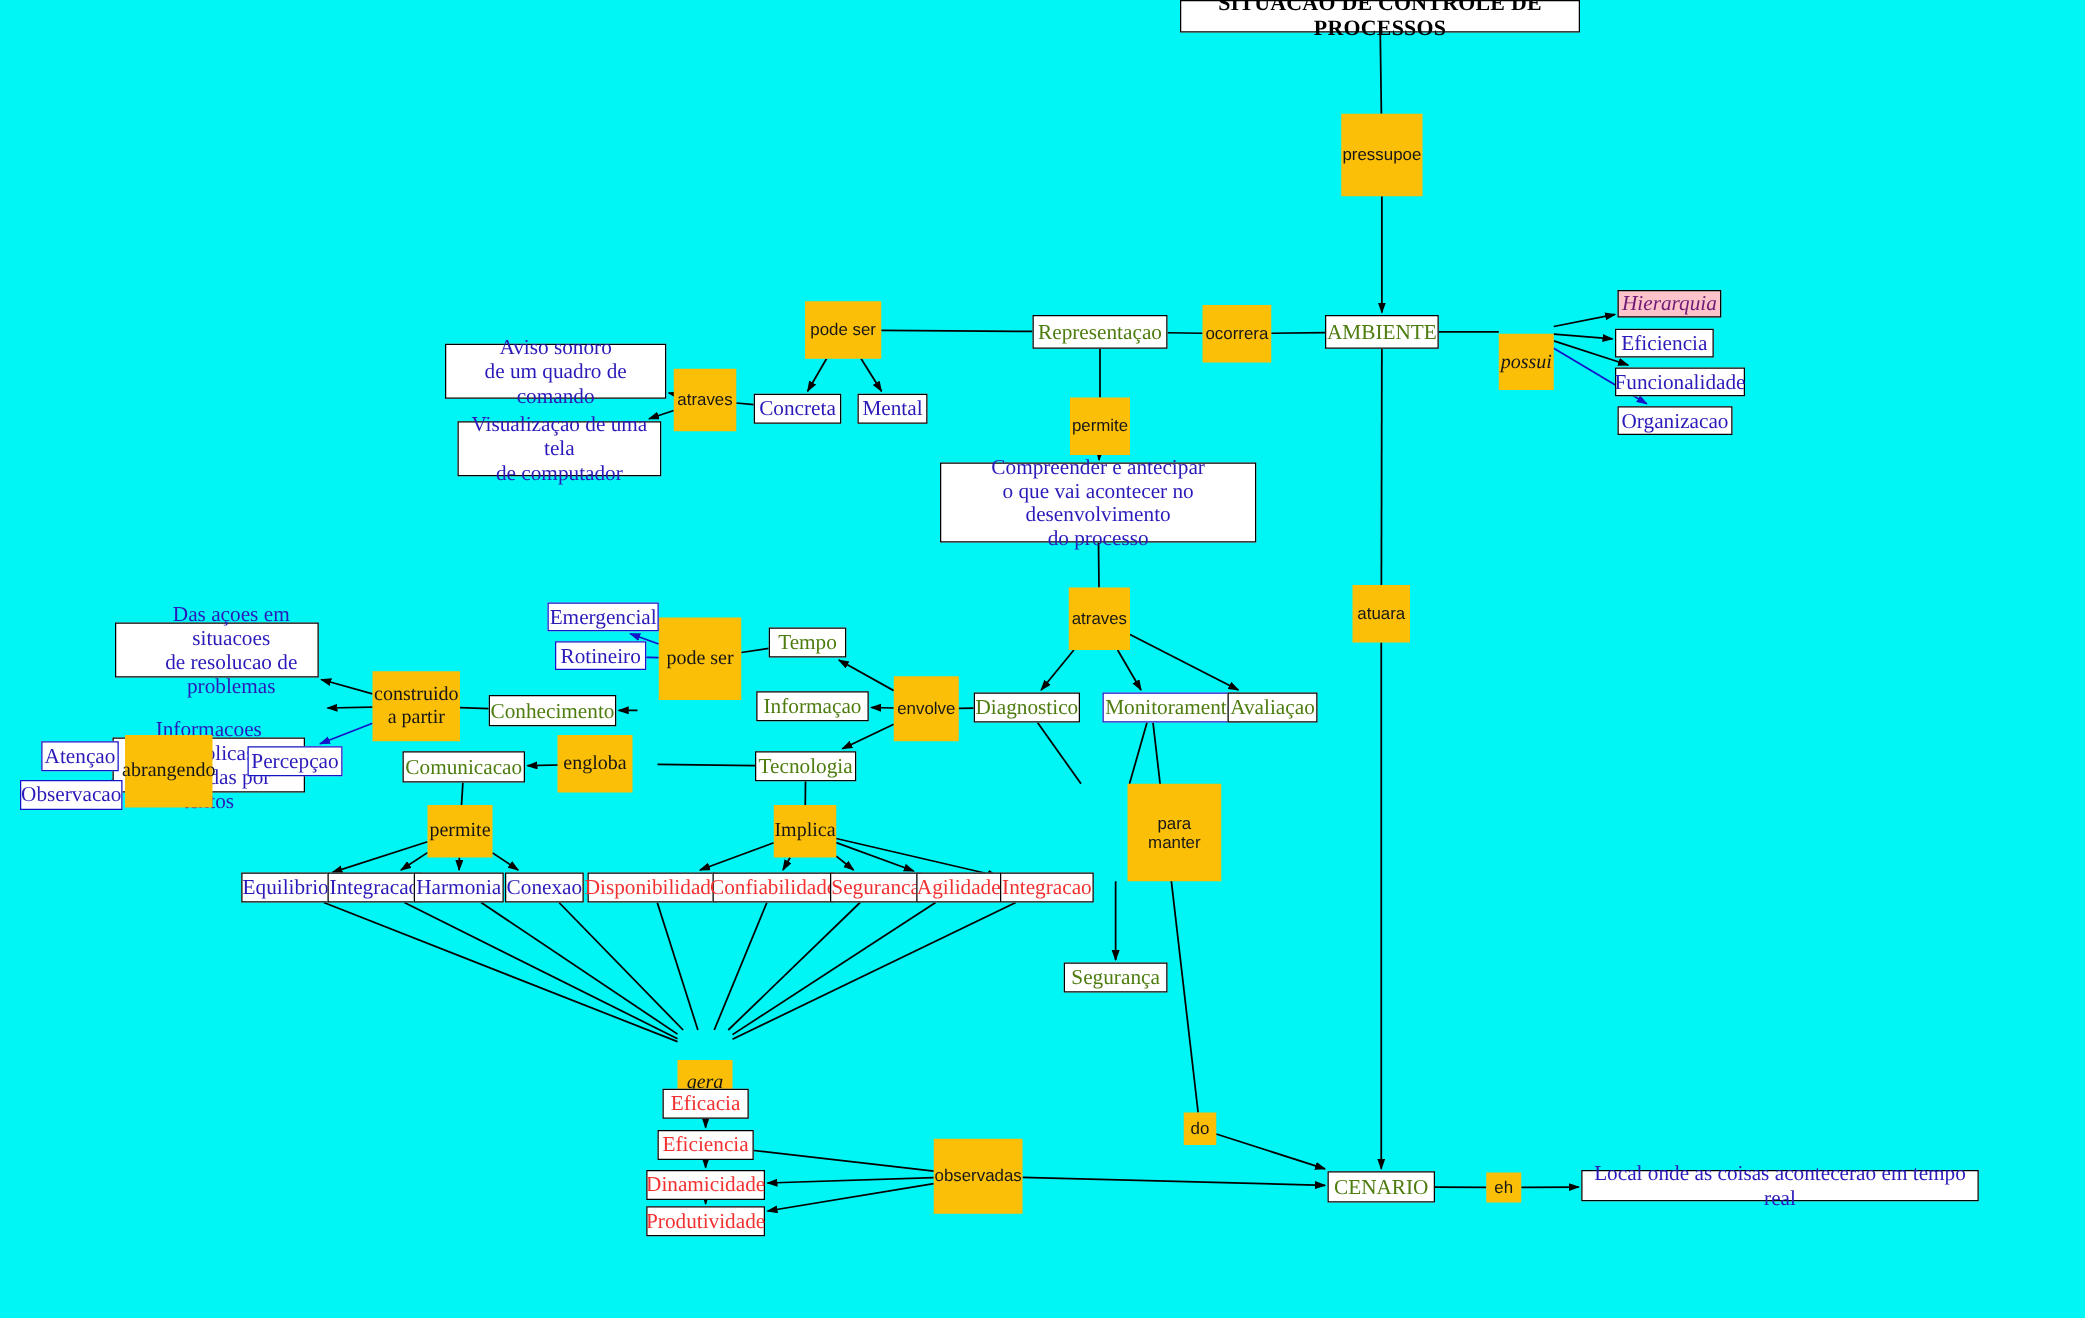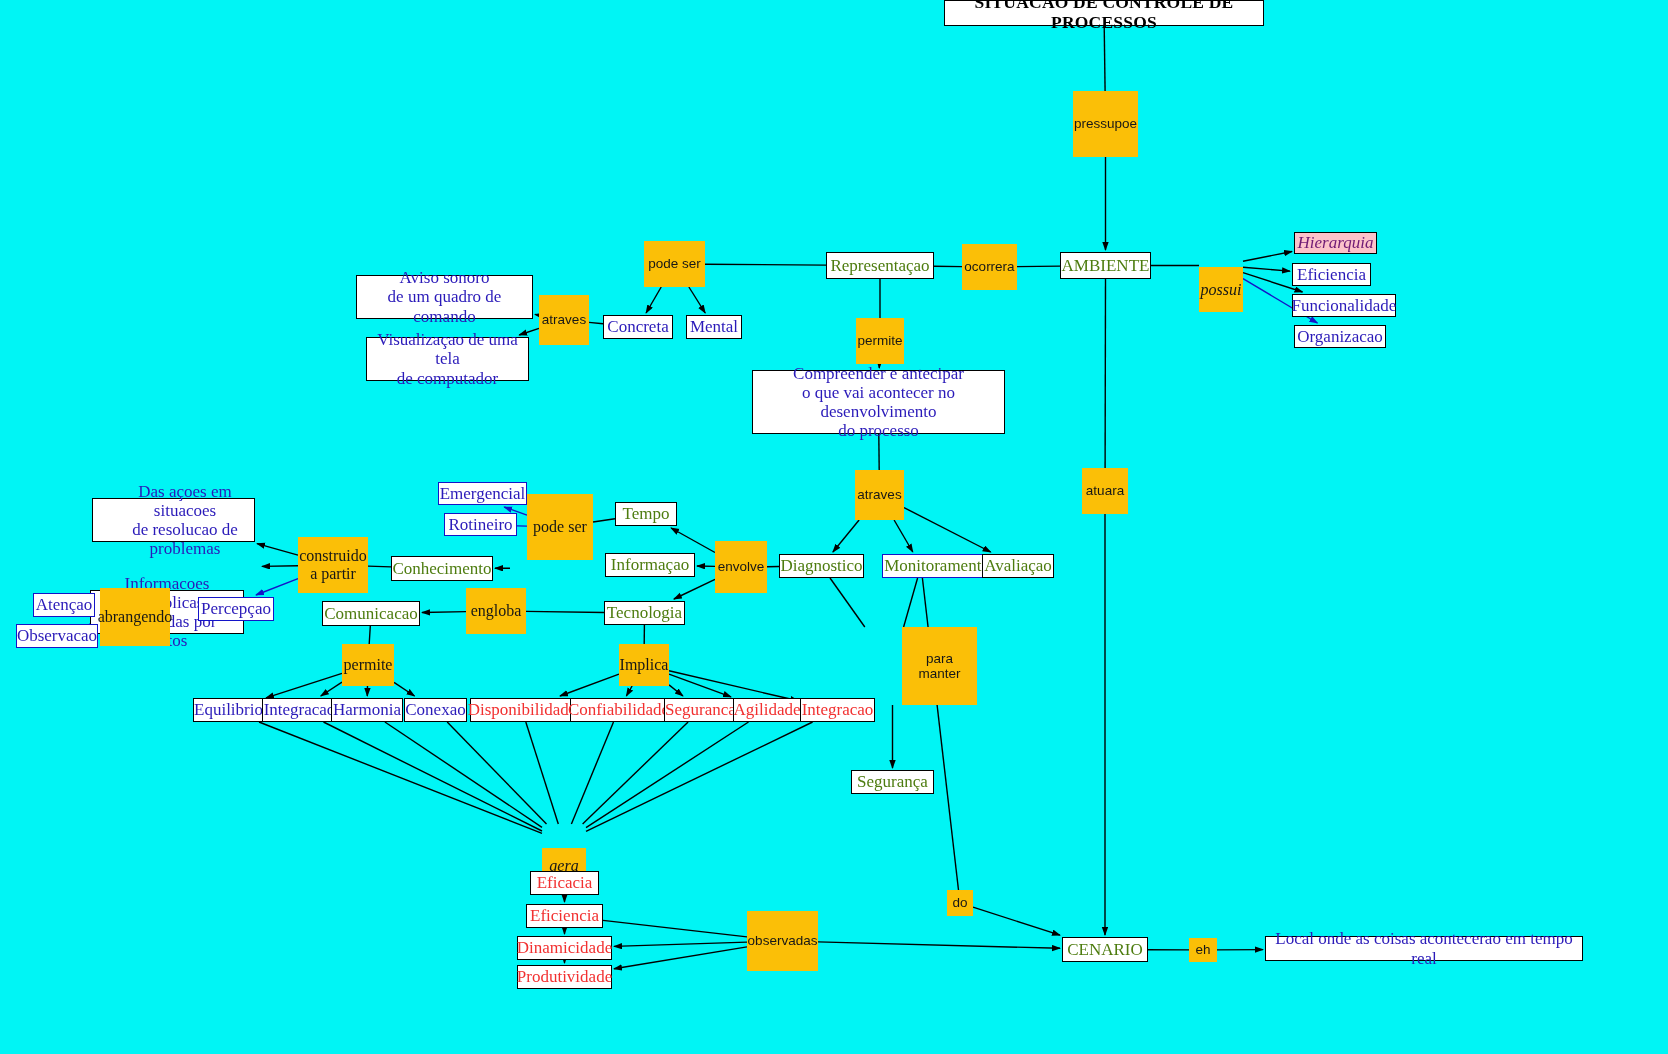--- a/index.html
+++ b/index.html
@@ -211,21 +211,21 @@
     <div class="node link-node" style="left: 1189px; top: 938px; width: 28px; height: 24px;">eh</div>
     <div class="node concept" style="left: 1265px; top: 936px; width: 318px; height: 25px;">Local onde as coisas acontecerao em tempo real</div>
     <div class="node link-node" style="left: 715px; top: 541px; width: 52px; height: 52px;">envolve</div>
     <div class="node concept bold" style="left: 615px; top: 502px; width: 62px; height: 24px;">Tempo</div>
     <div class="node concept bold" style="left: 605px; top: 553px; width: 90px; height: 24px;">Informaçao</div>
     <div class="node concept bold" style="left: 604px; top: 601px; width: 81px; height: 24px;">Tecnologia</div>
     <div class="node link-node serif" style="left: 527px; top: 494px; width: 66px; height: 66px;">pode ser</div>
     <div class="node concept blueborder" style="left: 422px; top: 482px; width: 89px; height: 23px;">Emergencial</div>
     <div class="node concept blueborder" style="left: 428px; top: 513px; width: 73px; height: 23px;">Rotineiro</div>
     <div class="node concept bold" style="left: 391px; top: 556px; width: 102px; height: 25px;">Conhecimento</div>
-    <div class="node link-node serif" style="left: 466px; top: 588px; width: 60px; height: 46px;">engloba</div>
+    <div class="node link-node serif" style="left: 446px; top: 588px; width: 60px; height: 46px;">engloba</div>
     <div class="node concept bold" style="left: 322px; top: 601px; width: 98px; height: 25px;">Comunicacao</div>
     <div class="node link-node serif" style="left: 298px; top: 537px; width: 70px; height: 56px;">construido
 a partir</div>
     <div class="node concept" style="left: 92px; top: 498px; width: 163px; height: 44px; padding-left: 28px;">Das açoes em situacoes
 de resolucao de problemas</div>
     <div class="node concept" style="left: 90px; top: 546px; width: 154px; height: 44px; margin-top: 44px;">Informacoes simbolicas
 veiculadas por textos</div>
     <div class="node concept blueborder" style="left: 182px; top: 597px; width: 76px; height: 24px;">Percepçao</div>
     <div class="node link-node serif" style="left: 100px; top: 588px; width: 70px; height: 58px;">abrangendo</div>
     <div class="node concept blueborder" style="left: 17px; top: 593px; width: 62px; height: 24px;">Atençao</div>

